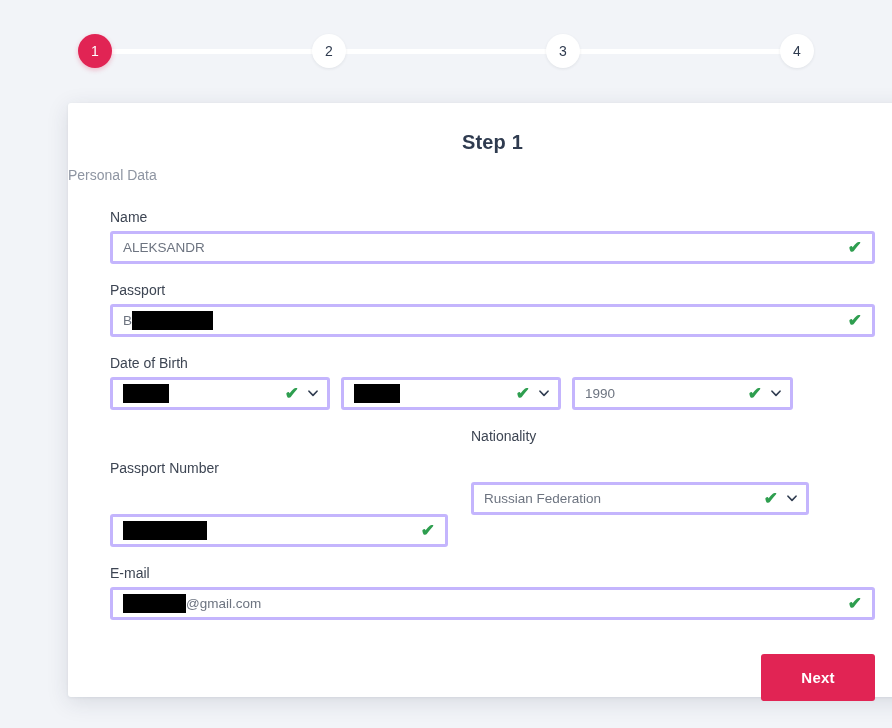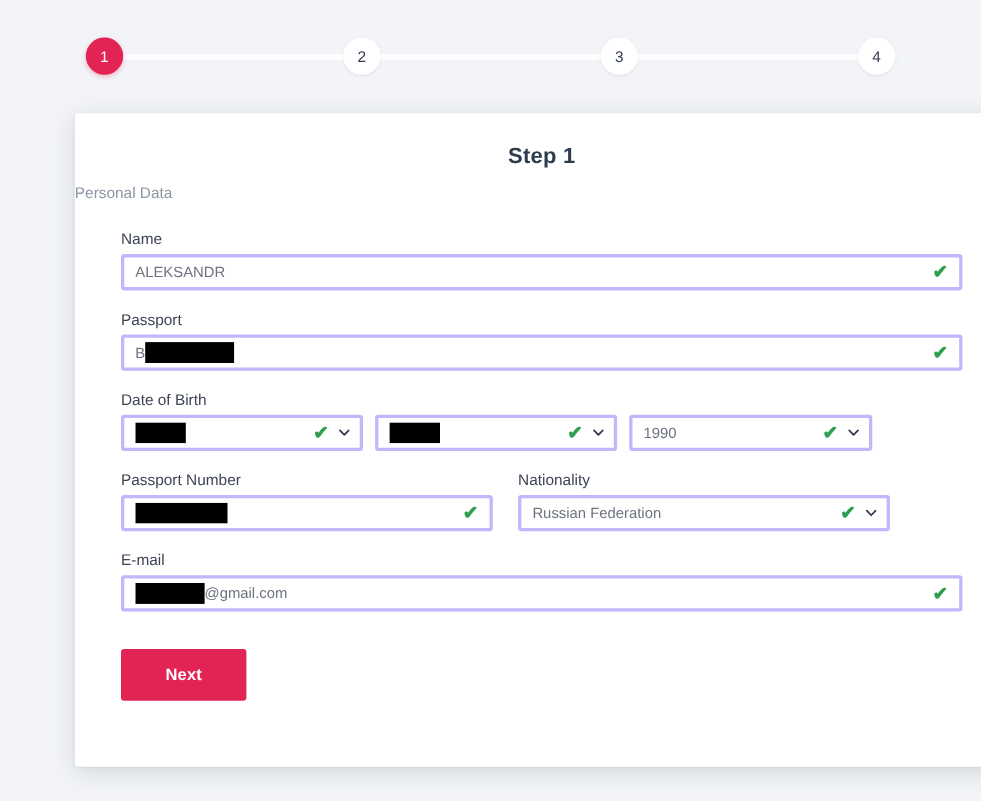--- a/index.html
+++ b/index.html
@@ -131,26 +131,26 @@
     align-items: center;
     justify-content: center;
   }
   .caret svg { display:block; }
 
   
   .row { display: flex; gap: 11px; }
   .row > .col { flex: 1; }
   .row-dob .col { flex: 0 0 220px; }
   .row-dob .col:last-child { flex: 0 0 221px; }
-  .row-two .col-a { flex: 0 0 338px; }
+  .row-two .col-a { flex: 0 0 338px; margin-top: 32px; }
   .row-two .col-b { flex: 0 0 338px; margin-left: 12px; }
 
   .btn-wrap {
     display: flex;
-    justify-content: flex-start;
+    justify-content: flex-end;
     margin-top: 34px;
   }
   .btn-next {
     width: 114px; height: 47px;
     background: #e12454;
     color: #ffffff;
     border: none;
     border-radius: 3px;
     font-size: 15px;
     font-weight: bold;

